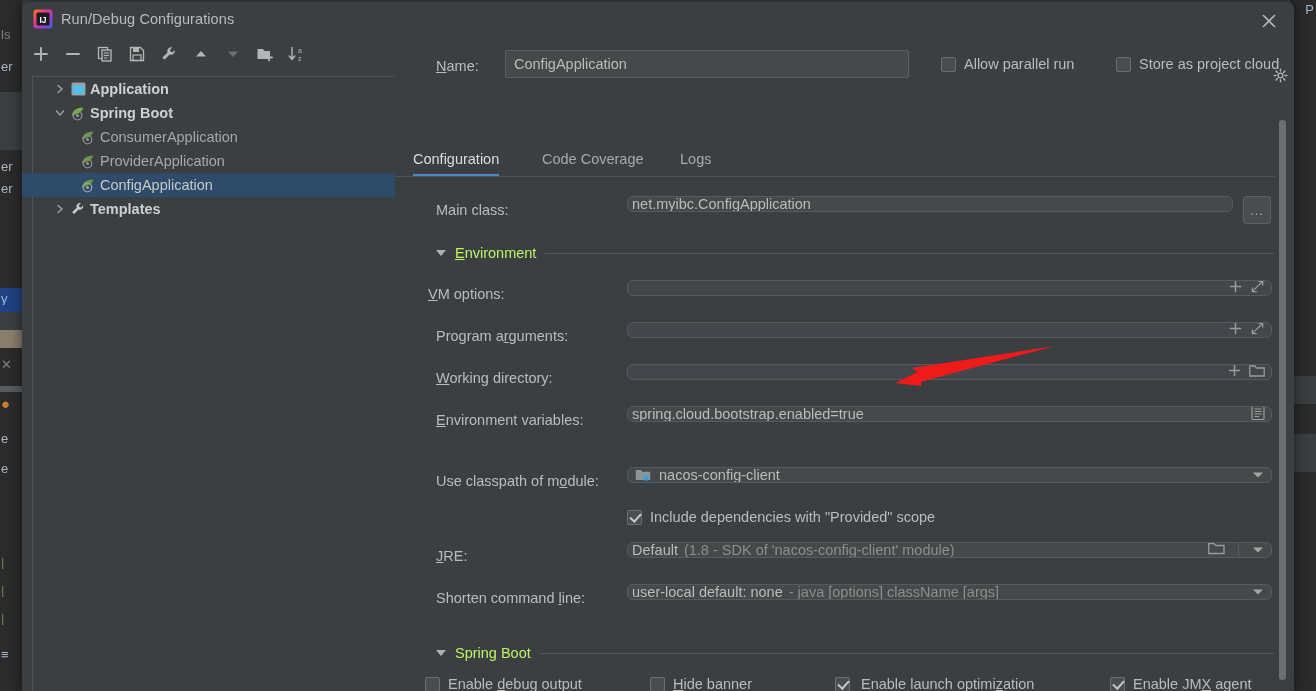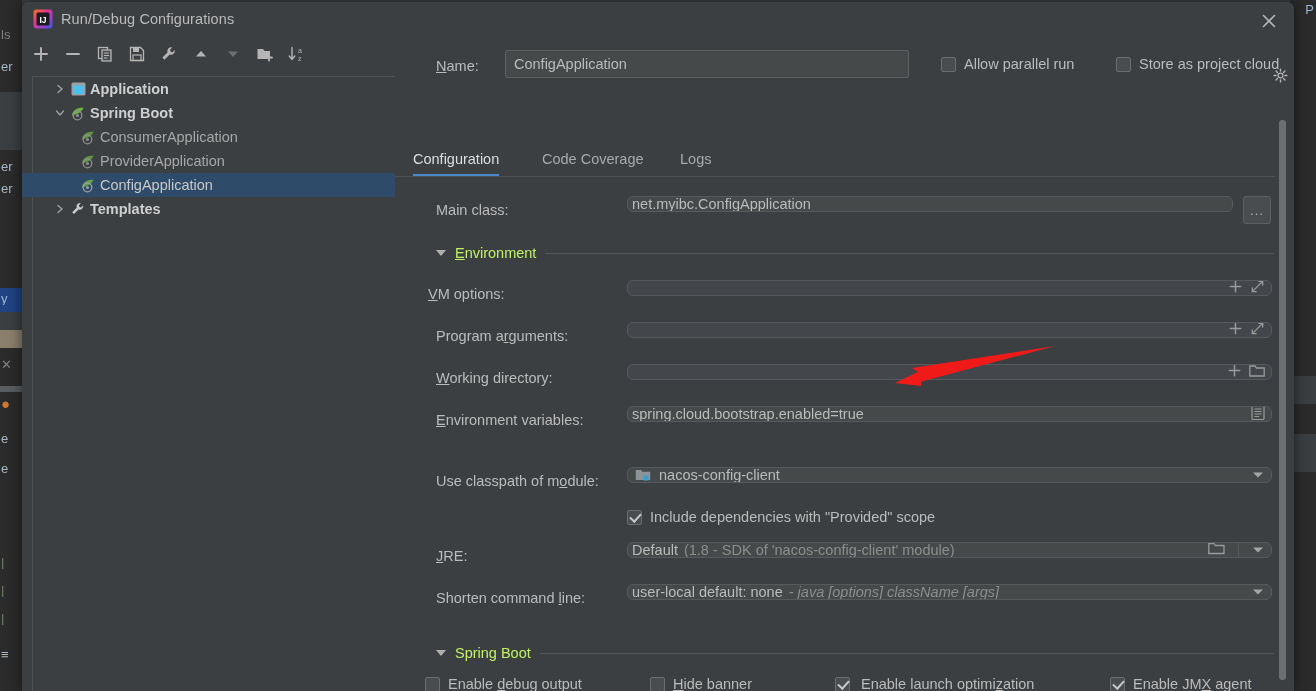--- a/index.html
+++ b/index.html
@@ -645,21 +645,21 @@
           </span>
           <span class="combo-sep" style="right:32px;"></span>
           <span class="combo-arrow"></span>
         </span>
       </div>
 
       <div class="frow" style="top:402px;height:30px;">
         <span class="lbl" style="left:41px;top:7px;">Shorten command <u>l</u>ine:</span>
         <span class="field" style="left:232px;top:1px;width:645px;">
           <span>user-local default: none</span>
-          <span class="ghost" style="margin-left:6px;font-style:italic;">- java [options] className [args]</span>
+          <span class="ghost" style="margin-left:6px;">- java [options] className [args]</span>
           <span class="combo-arrow"></span>
         </span>
       </div>
 
       <div class="section" style="left:41px;top:464px;width:838px;">
         <span class="sec-tri"></span>
         <span class="sec-title">Spring Boot</span>
         <span class="sec-rule"></span>
       </div>
 

